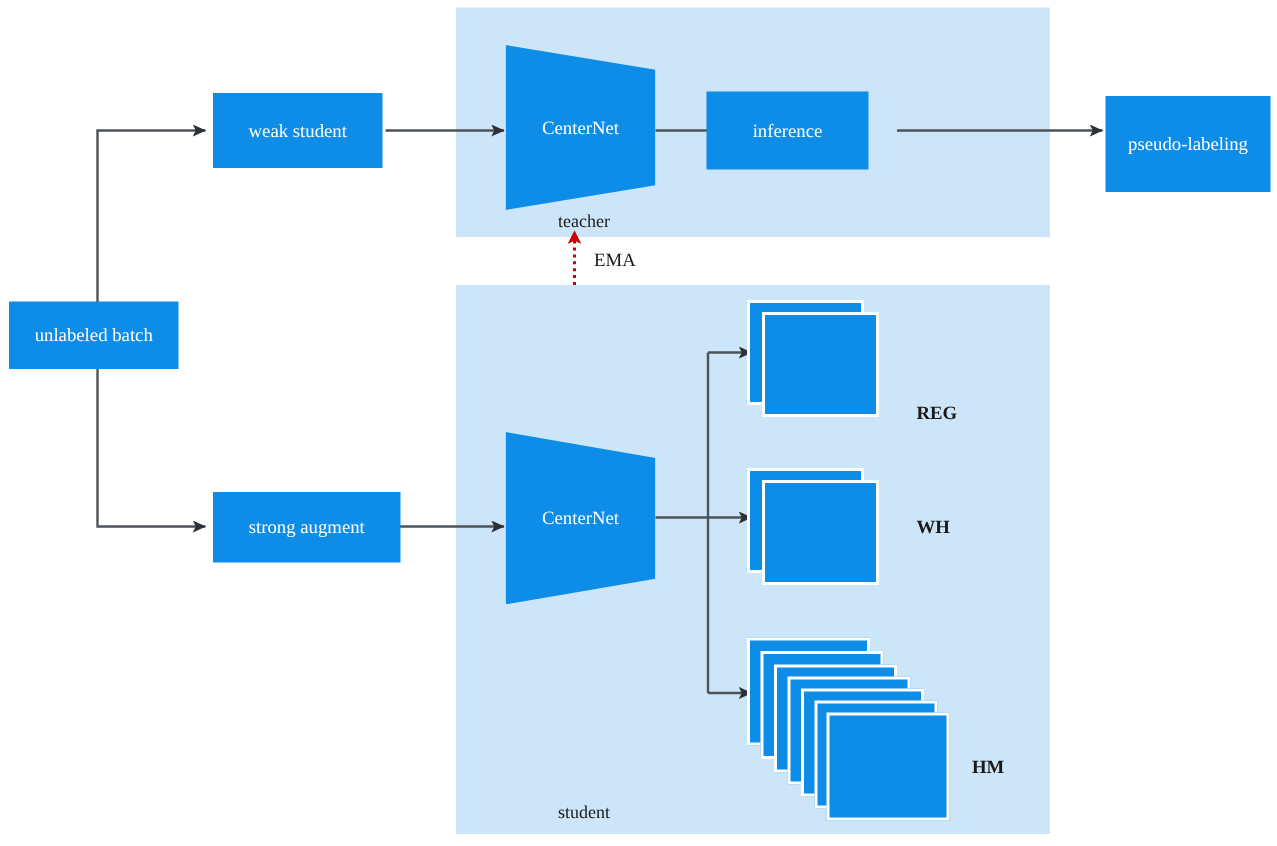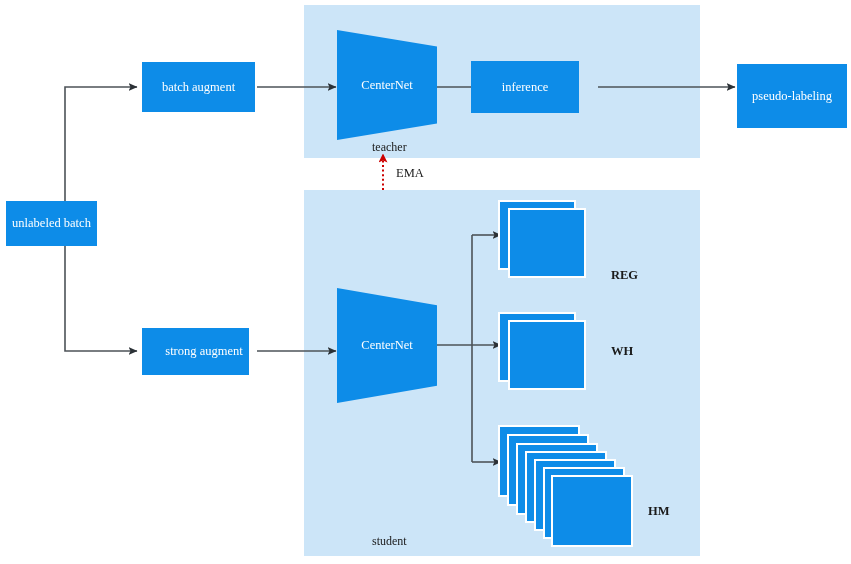--- a/index.html
+++ b/index.html
@@ -125,29 +125,29 @@
       <path d="M472,235 L472,462"></path>
 
       <path d="M472,235 L501,235" marker-end="url(#arrow)"></path>
 
       <path d="M472,462 L501,462" marker-end="url(#arrow)"></path>
     </g>
 
     <path d="M383,190 L383,154" stroke="#cc0000" stroke-width="2" stroke-dasharray="2,2.6" fill="none" marker-end="url(#arrow-red)"></path>
   </svg>
 
-  <div class="node-box" style="left:6px; top:201px; width:91px; height:45px;">
+  <div class="node-box" style="left:6px; top:201px; width:113px; height:45px;">
     <span>unlabeled batch</span>
   </div>
 
   <div class="node-box" style="left:142px; top:62px; width:113px; height:50px;">
-    <span>batch augment</span>
+    <span>weak student</span>
   </div>
 
-  <div class="node-box" style="left:142px; top:328px; width:90px; height:47px;padding-left:17px;">
+  <div class="node-box" style="left:142px; top:328px; width:125px; height:47px;">
     <span>strong augment</span>
   </div>
 
   <div class="node-box" style="left:471px; top:61px; width:108px; height:52px;">
     <span>inference</span>
   </div>
 
   <div class="node-box" style="left:737px; top:64px; width:110px; height:64px;">
     <span>pseudo-labeling</span>
   </div>

